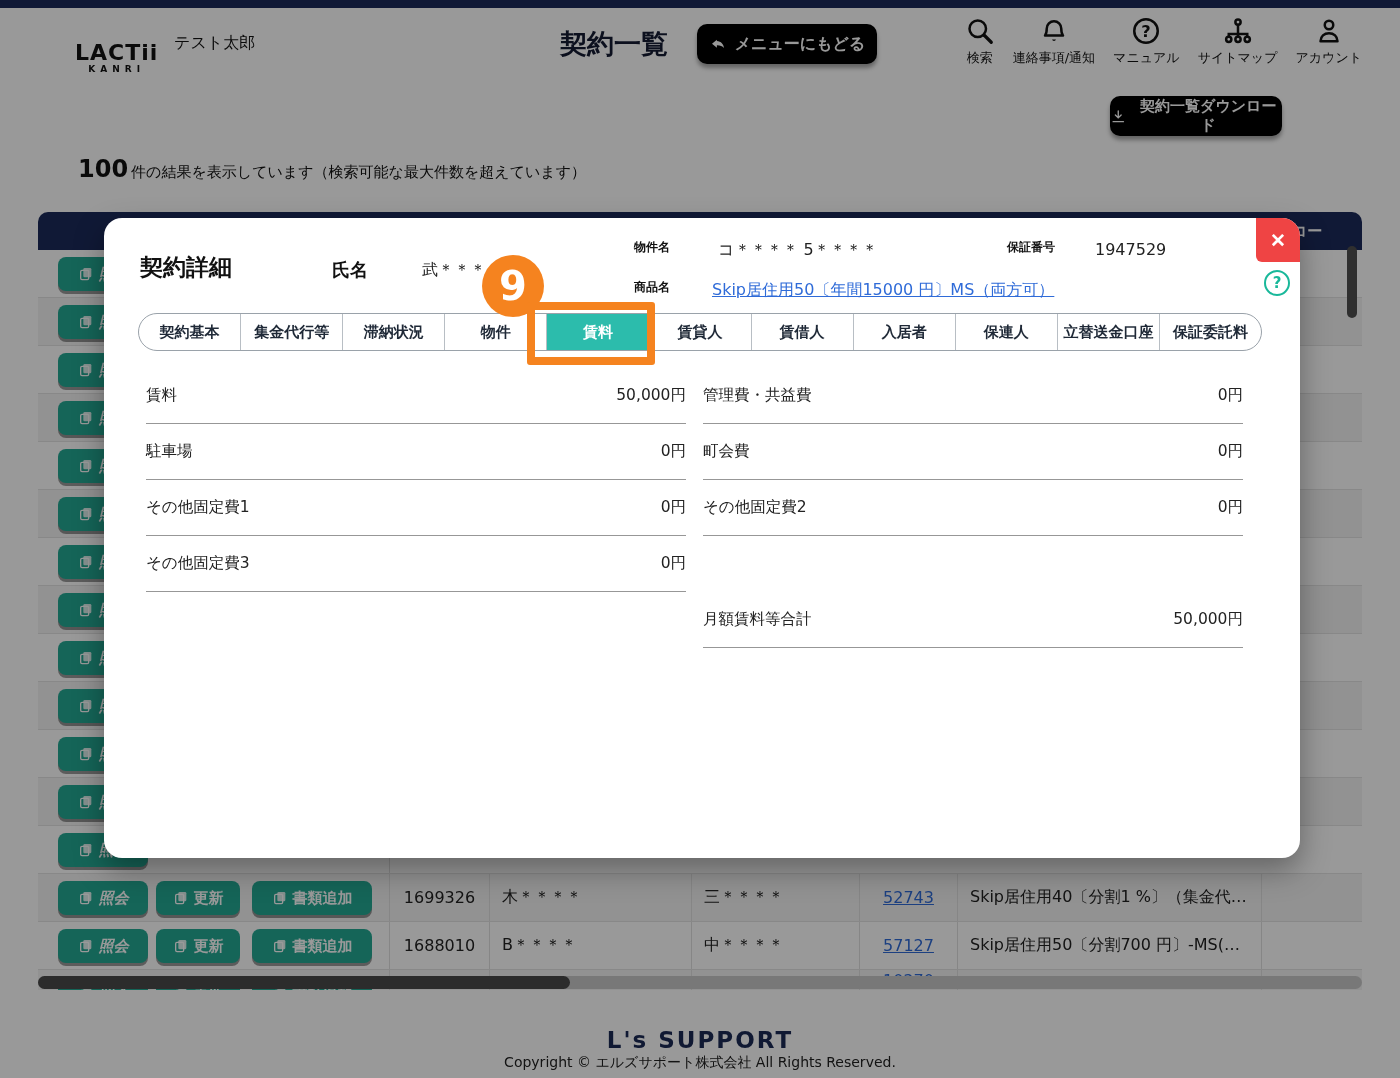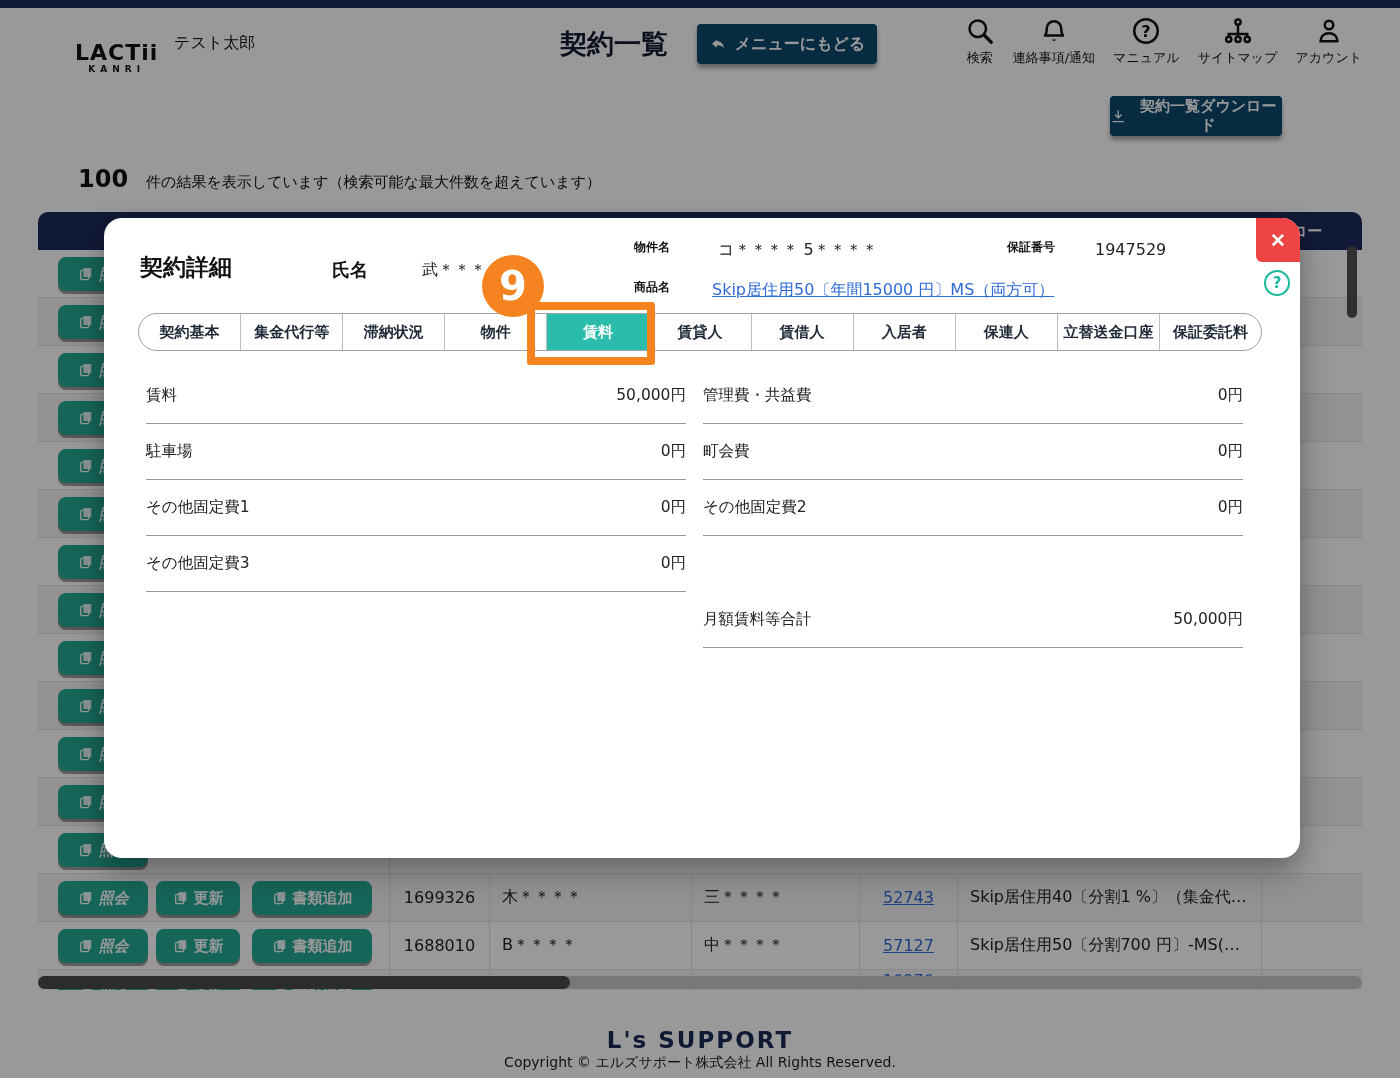--- a/index.html
+++ b/index.html
@@ -14,32 +14,32 @@
   .top-accent { position:absolute; left:0; top:0; width:1400px; height:8px; background:#1c2b5a; }
 
   
   .logo { position:absolute; left:75px; top:24px; text-align:center; color:#111; }
   .logo .l1 { font-size:22px; font-weight:700; letter-spacing:1px; line-height:22px;margin-top:18px; }
   .logo .l2 { font-size:9px; font-weight:700; letter-spacing:5px; line-height:10px; }
   .user-name { position:absolute; left:174px; top:33px; font-size:16px; color:#111; }
   .page-title { position:absolute; left:560px; top:26px; font-size:27px; font-weight:800; color:#141b33; }
   .btn-pill {
     display:inline-flex; align-items:center; justify-content:center; gap:8px;
-    background:#0c4a6e; color:#fff; font-weight:700; border:none; cursor:pointer;
-    border-radius:4px; box-shadow:0 4px 4px rgba(0,0,0,0.35);
+    background:#000000; color:#fff; font-weight:700; border:none; cursor:pointer;
+    border-radius:10px; box-shadow:0 4px 4px rgba(0,0,0,0.35);
   }
   .back-btn { position:absolute; left:697px; top:24px; width:180px; height:40px; font-size:16px; }
   .dl-btn { position:absolute; left:1110px; top:96px; width:172px; height:40px; font-size:15px; }
   .hdr-icons { position:absolute; right:38px; top:16px; display:flex; align-items:flex-end; gap:18px; }
   .hdr-icon { display:flex; flex-direction:column; align-items:center; gap:3px; cursor:pointer; }
   .hdr-icon svg { width:30px; height:30px; }
   .hdr-icon .lbl { font-size:13px; color:#111; white-space:nowrap; }
 
   
-  .results { position:absolute; left:78px; top:165px; display:flex; align-items:baseline; gap:18px; }
+  .results { position:absolute; left:78px; top:155px; display:flex; align-items:baseline; gap:3px; }
   .results .count { font-size:24px; font-weight:800; color:#111; }
   .results .msg { font-size:15px; color:#111; }
 
   
   .ctable {
     position:absolute; left:38px; top:212px; width:1324px; height:778px;
     background:#fff; border-radius:10px 10px 0 0; overflow:hidden;
   }
   .ctable-head {
     position:relative; height:38px; background:#1c2b5a; color:#fff;

